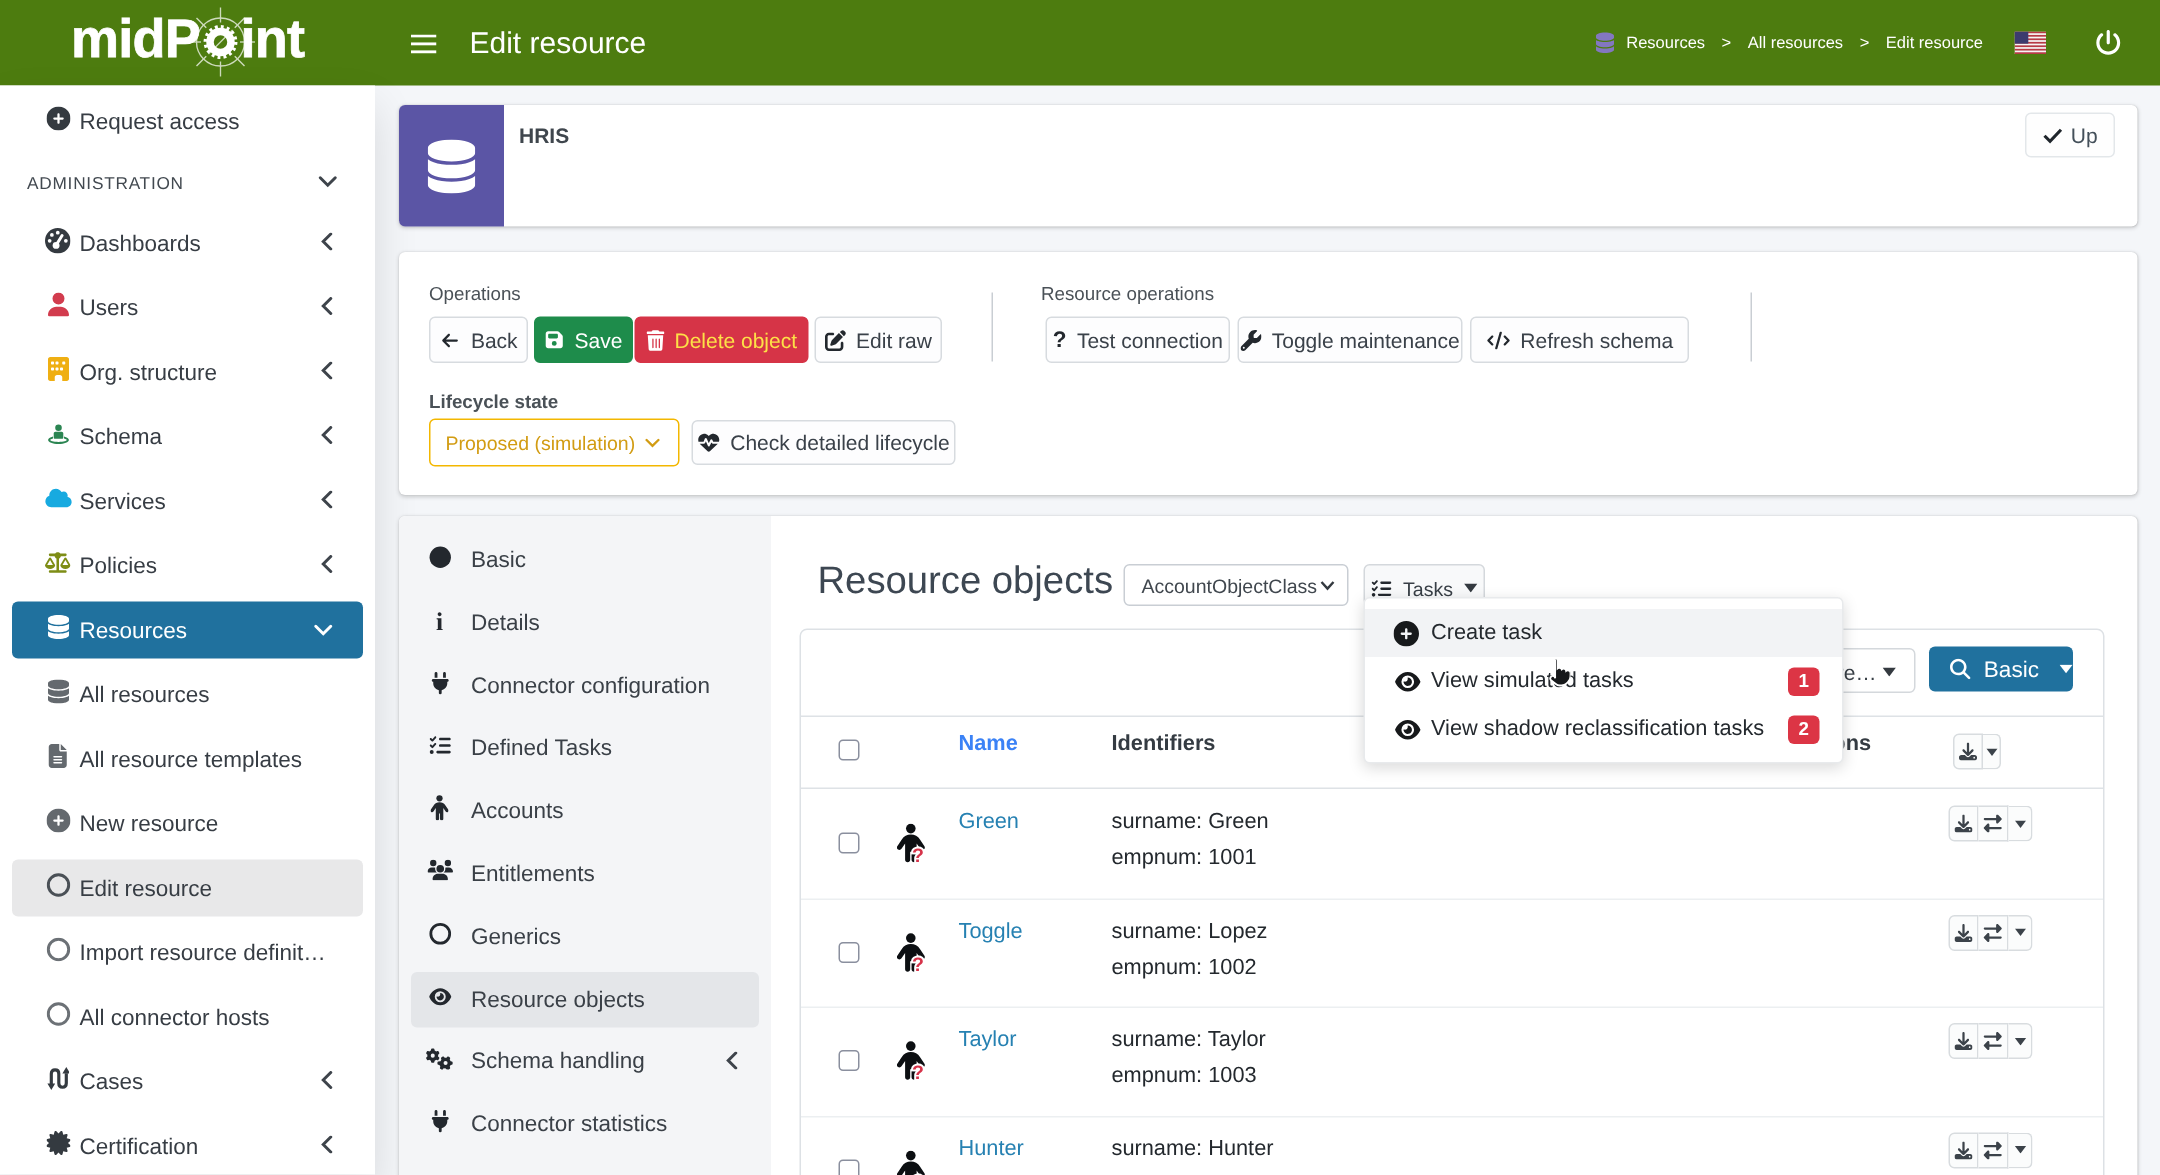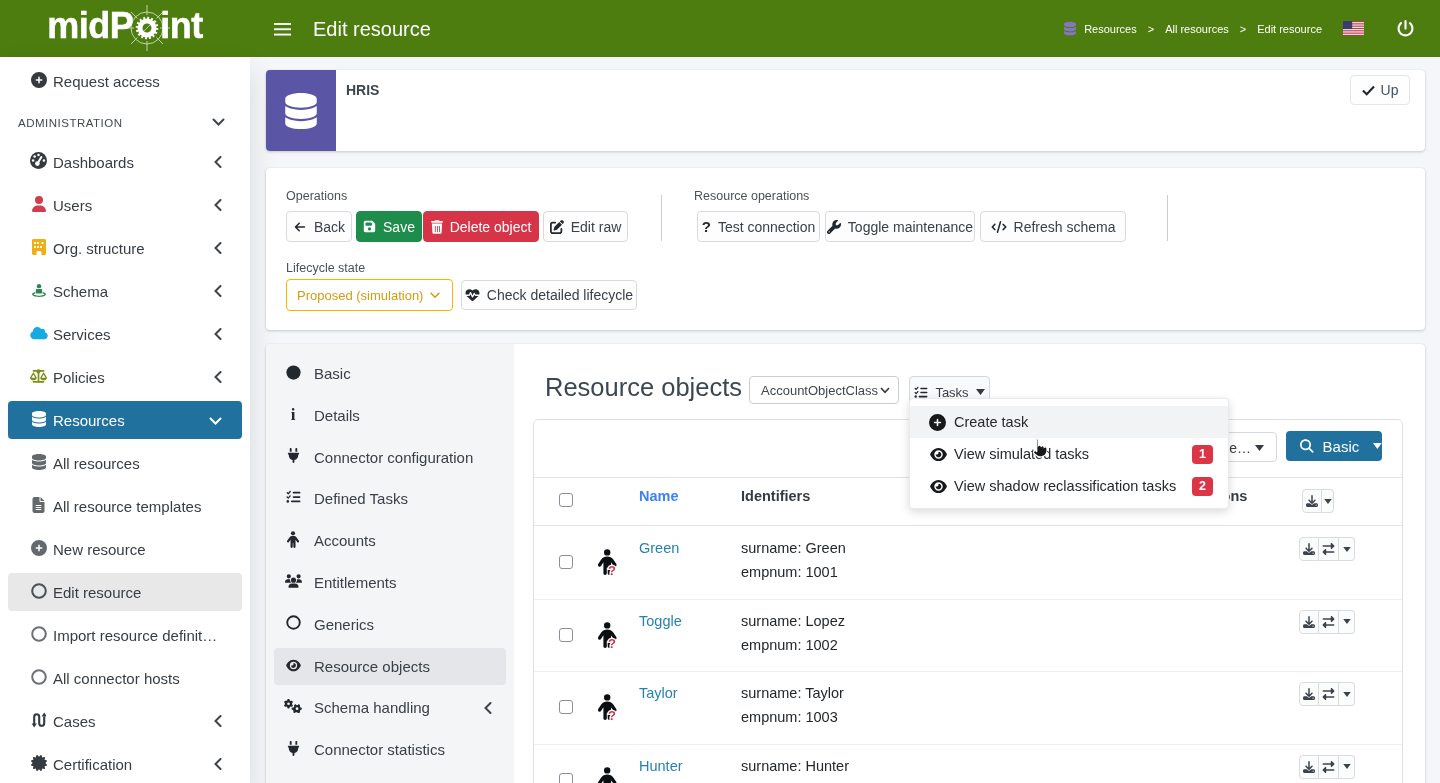--- a/index.html
+++ b/index.html
@@ -26,21 +26,21 @@
 
 .card { position:absolute; background:#fff; border-radius:4px; box-shadow:0 0 1px rgba(0,0,0,.12), 0 1px 3px rgba(0,0,0,.18); }
 #card-hris { left:266px; top:70px; width:1159px; height:81px; }
 #hris-icon { position:absolute; left:0; top:0; width:70px; height:81px; background:#5b55a5; border-radius:4px 0 0 4px; display:flex; align-items:center; justify-content:center; }
 #hris-title { position:absolute; left:80px; top:12px; font-size:14px; font-weight:bold; color:#3f464d; }
 #up-btn { position:absolute; right:15px; top:5px; width:60px; height:30px; border:1px solid #e3e7ea; background:#fefefe; border-radius:4px; display:flex; align-items:center; justify-content:center; gap:6px; font-size:14px; color:#44505a; }
 #card-ops { left:266px; top:168px; width:1159px; height:162px; }
 .ops-label { position:absolute; font-size:12.5px; color:#4a5157; }
 .btn { position:absolute; height:31px; border-radius:4px; font-size:14px; display:flex; align-items:center; justify-content:center; gap:7px; border:1px solid #d7dbdf; background:#fdfdfe; color:#3a4149; }
 .btn.green { background:#1e8c4b; border-color:#1e8c4b; color:#fff; }
-.btn.red { background:#d63447; border-color:#d63447; color:#ffffff;text-align:center; }
+.btn.red { background:#d63447; border-color:#d63447; color:#fde047;text-align:center; }
 .vsep { position:absolute; width:1px; background:#c9ced3; }
 #lc-select { position:absolute; left:20px; top:111px; width:167px; height:32px; border:1px solid #f3b700; border-radius:4px; color:#d29c13; font-size:13px; display:flex; align-items:center; background:#fff; }
 #lc-select span { margin-left:10px; }
 #card-main { left:266px; top:344px; width:1159px; height:520px; }
 #vtabs { position:absolute; left:0; top:0; width:248px; height:520px; background:#f4f5f7; border-radius:4px 0 0 4px; padding-top:11px; }
 .vt-item { position:relative; height:37px; margin:0 8px 4.8px 8px; border-radius:4px; display:flex; align-items:center; font-size:15px; color:#3a4047; }
 .vt-item .ic { position:absolute; left:10px; width:18px; text-align:center; }
 .vt-item .tx { position:absolute; left:40px; }
 .vt-item.sel { background:#e4e6e9; }
 .vt-item .ch { position:absolute; right:14px; top:11px; }
@@ -320,21 +320,21 @@
       </svg>
       <span>Toggle maintenance</span>
     </div>
   <div class="btn" style="left:714px;top:43px;width:146px;">
       <svg width="16" height="12" viewBox="0 0 640 512">
         <path fill="#23282e" d="M392.8 1.2c-17-4.9-34.7 5-39.6 22l-128 448c-4.9 17 5 34.7 22 39.6s34.7-5 39.6-22l128-448c4.9-17-5-34.7-22-39.6zm80.6 120.1c-12.5 12.5-12.5 32.8 0 45.3L562.7 256l-89.4 89.4c-12.5 12.5-12.5 32.8 0 45.3s32.8 12.5 45.3 0l112-112c12.5-12.5 12.5-32.8 0-45.3l-112-112c-12.5-12.5-32.8-12.5-45.3 0zm-306.7 0c-12.5-12.5-32.8-12.5-45.3 0l-112 112c-12.5 12.5-12.5 32.8 0 45.3l112 112c12.5 12.5 32.8 12.5 45.3 0s12.5-32.8 0-45.3L77.3 256l89.4-89.4c12.5-12.5 12.5-32.8 0-45.3z"></path>
       </svg>
       <span>Refresh schema</span>
     </div>
   <div class="vsep" style="left:901px;top:27px;height:46px;"></div>
-  <div class="ops-label" style="left:20px;top:93px;">Lifecycle state</div>
+  <div class="ops-label" style="left:20px;top:93px;font-weight:bold;">Lifecycle state</div>
   <div id="lc-select">
       <span>Proposed (simulation)</span>
       <svg width="10" height="7" viewBox="0 0 11 8" style="position:absolute;right:12px;">
         <path d="M1 1.5 L5.5 6 L10 1.5" fill="none" stroke="#d29c13" stroke-width="1.8" stroke-linecap="round"></path>
       </svg>
     </div>
   <div class="btn" style="left:195px;top:112px;width:176px;height:30px;">
       <svg width="15" height="14" viewBox="0 0 512 512">
         <path fill="#23282e" d="M228.3 469.1L47.6 300.4c-4.2-3.9-8.2-8.1-11.9-12.4h87c22.6 0 43-13.6 51.7-34.5l10.5-25.2 49.3 109.5c3.8 8.5 12.1 14 21.4 14.1s17.8-5 22-13.3L320 253.7l1.7 3.4c9.5 19 28.9 31 50.1 31H476.3c-3.7 4.3-7.7 8.5-11.9 12.4L283.7 469.1c-7.5 7-17.4 10.9-27.7 10.9s-20.2-3.9-27.7-10.9zM503.7 240h-132c-3 0-5.8-1.7-7.2-4.4l-23.2-46.3c-4.1-8.1-12.4-13.3-21.5-13.3s-17.4 5.1-21.5 13.3l-41.4 82.8L205.9 158.2c-3.9-8.7-12.7-14.3-22.2-14.1s-18.1 5.9-21.8 14.8l-31.8 76.3c-1.2 3-4.2 4.9-7.4 4.9H16c-2.6 0-5 .4-7.3 1.1C3 225.2 0 209.6 0 193.6v-5.8c0-69.9 50.5-129.5 119.4-141C165 39.1 211.4 53.6 244 84.2l12 11.3 12-11.3c32.6-30.6 79-45.1 124.6-37.5C461.5 58.2 512 117.8 512 187.8v5.8c0 16-3 31.6-8.7 46.1c-2.3-.7-4.8-1.1-7.3-1.1z"></path>
       </svg>

